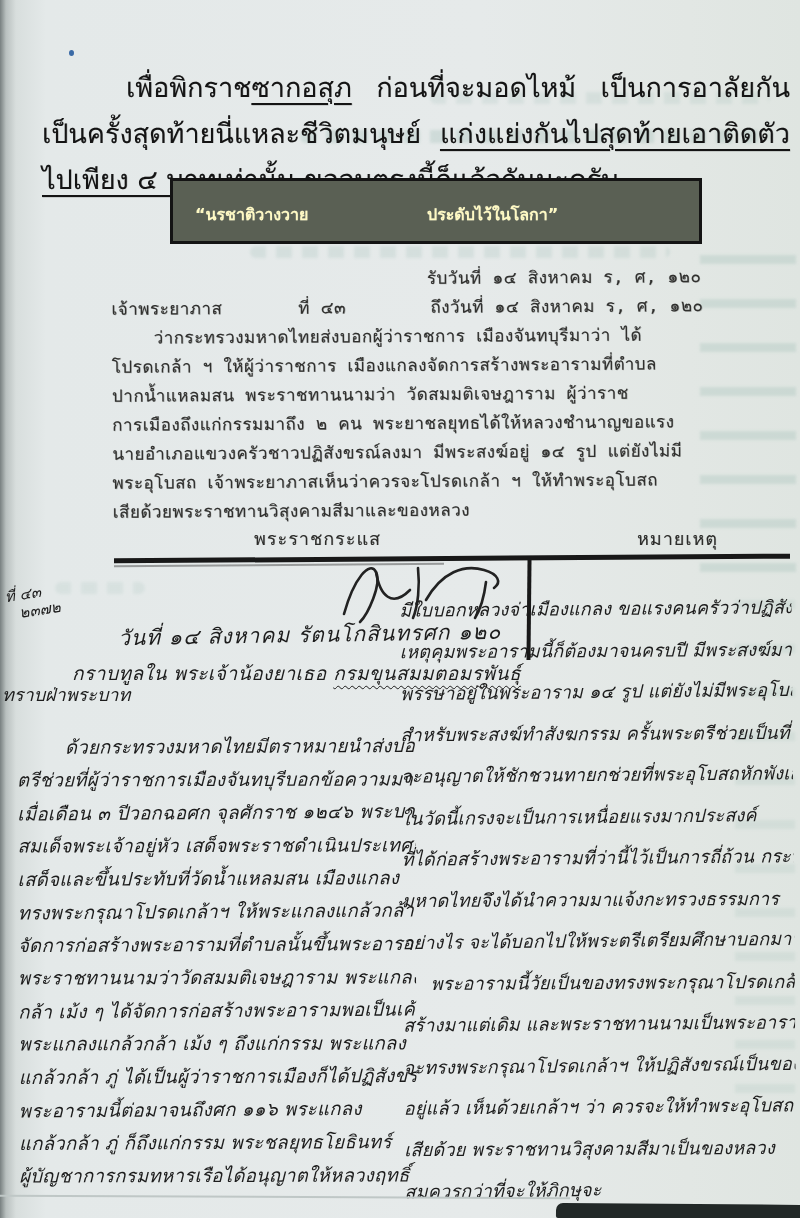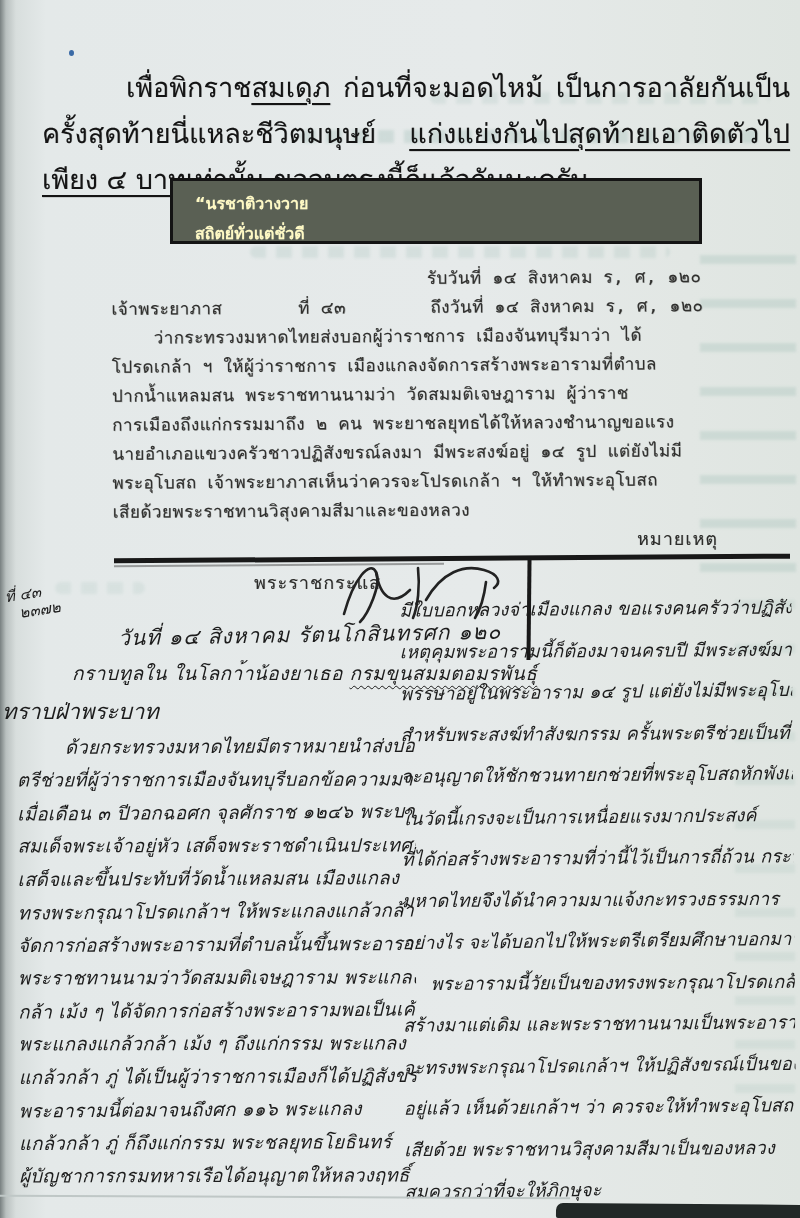--- a/index.html
+++ b/index.html
@@ -43,39 +43,39 @@
   .t-received{text-align:right;padding-right:4px;}
   .t-ref{display:flex;}
   .t-ref .t-sender{width:212px;}
   .t-ref .t-number{width:150px;}
   .t-ref .t-todate{margin-left:auto;padding-right:2px;}
   .t-body .t-line:first-child{text-indent:42px;}
   
   .col-headers{position:absolute;left:112px;top:524px;width:678px;display:flex;
       font-family:"DejaVu Sans Mono","DejaVu Sans",monospace;font-size:18px;color:#2c2c2a;
       letter-spacing:1px;text-shadow:.5px .4px 0 rgba(40,40,40,.3);}
-  .col-headers .h-left{margin-left:142px;margin-top:44px;}
+  .col-headers .h-left{margin-left:142px;}
   .col-headers .h-right{margin-left:auto;margin-right:72px;}
   .h-rule{position:absolute;left:114px;top:556px;width:676px;height:5px;background:#181818;
       transform:rotate(-.4deg);}
   .h-rule-echo{position:absolute;left:114px;top:564px;width:330px;height:2px;background:#3a3a3a;
       opacity:.45;transform:rotate(-.4deg);}
   .v-rule{position:absolute;left:527px;top:559px;width:4px;height:101px;background:#181818;
       transform:rotate(.6deg);}
   
   .hand{font-family:"DejaVu Serif",serif;font-style:italic;color:#1c1c1c;}
   .sig{position:absolute;left:330px;top:556px;}
   .margin-note{position:absolute;left:6px;top:584px;font-size:15px;line-height:18px;
       transform:rotate(-9deg);}
   .margin-note .mn2{padding-left:12px;}
   .hw-date{position:absolute;left:118px;top:618px;font-size:21px;letter-spacing:1px;
       transform:rotate(-1deg);}
   .hw-salute{position:absolute;left:72px;top:658px;font-size:19px;letter-spacing:.5px;}
   .hw-salute .wavy{text-decoration:underline wavy;text-decoration-thickness:1px;text-underline-offset:5px;}
-  .hw-salute2{position:absolute;left:2px;top:694px;font-size:22px;text-align:right;}
+  .hw-salute2{position:absolute;left:2px;top:680px;font-size:18px;text-align:right;}
   .left-col{position:absolute;left:18px;top:730px;width:398px;font-size:18.5px;
       line-height:33px;transform:rotate(-.3deg);letter-spacing:.3px;}
   .left-col .hl:first-child{text-indent:48px;}
   .right-col{position:absolute;left:402px;top:588px;width:392px;font-size:18px;
       line-height:41.5px;transform:rotate(-.5deg);letter-spacing:.2px;}
   .right-col .hl:nth-child(10){text-indent:28px;}
   .hl{white-space:nowrap;overflow:hidden;}
   .hl:nth-child(even){transform:rotate(.15deg);}
   .hl:nth-child(3n){transform:rotate(-.15deg);}
 </style>
@@ -86,28 +86,28 @@
 
   <div class="ghost ghost-strip" style="left:300px;top:130px;width:470px;height:13px;"></div>
   <div class="ghost ghost-strip" style="left:430px;top:92px;width:340px;height:12px;opacity:.35;"></div>
   <div class="ghost ghost-strip" style="left:250px;top:246px;width:420px;height:12px;opacity:.4;"></div>
   <div class="ghost ghost-lines" style="left:700px;top:255px;width:96px;height:320px;"></div>
   <div class="ghost ghost-lines" style="left:735px;top:600px;width:60px;height:520px;opacity:.35;"></div>
   <div class="ghost ghost-strip" style="left:55px;top:582px;width:90px;height:12px;opacity:.3;"></div>
 
   <span class="pen-dot"></span>
 
-  <p class="intro"><span>เพื่อพิกราช</span><span class="u">สมเดุภ</span><span> ก่อนที่จะมอดไหม้ เป็นการอาลัยกันเป็นครั้งสุดท้ายนี่แหละชีวิตมนุษย์ </span><span class="u">แก่งแย่งกันไปสุดท้ายเอาติดตัวไปเพียง ๔ บาทเท่านั้น</span><span> ขอจบตรงนี้ก็แล้วกันนะครับ</span></p>
+  <p class="intro"><span>เพื่อพิกราช</span><span class="u">ซากอสุภ</span><span> ก่อนที่จะมอดไหม้ เป็นการอาลัยกันเป็นครั้งสุดท้ายนี่แหละชีวิตมนุษย์ </span><span class="u">แก่งแย่งกันไปสุดท้ายเอาติดตัวไปเพียง ๔ บาทเท่านั้น</span><span> ขอจบตรงนี้ก็แล้วกันนะครับ</span></p>
 
   <div class="banner">
     <div class="vcol">
         <div>“นรชาติวางวาย</div>
-        <div>สถิตย์ทั่วแต่ชั่วดี</div>
       </div>
     <div class="vcol">
+        <div>ประดับไว้ในโลกา”</div>
       </div>
   </div>
 
   <div class="typew">
     <div class="t-line t-received">รับวันที่ ๑๔ สิงหาคม ร, ศ, ๑๒๐</div>
     <div class="t-line t-ref">
       <span class="t-sender">เจ้าพระยาภาส</span>
       <span class="t-number">ที่ ๔๓</span>
       <span class="t-todate">ถึงวันที่ ๑๔ สิงหาคม ร, ศ, ๑๒๐</span>
     </div>
@@ -140,21 +140,21 @@
     </g>
   </svg>
 
   <div class="margin-note hand">
     <div>ที่ ๔๓</div>
     <div class="mn2">๒๓๗๒</div>
   </div>
 
   <div class="hw-date hand">วันที่ ๑๔ สิงหาคม รัตนโกสินทรศก ๑๒๐</div>
   <div class="hw-salute hand">
-    <span>กราบทูลใน ในโลกา้าน้องยาเธอ </span><span class="wavy">กรมขุนสมมตอมรพันธุ์</span>
+    <span>กราบทูลใน พระเจ้าน้องยาเธอ </span><span class="wavy">กรมขุนสมมตอมรพันธุ์</span>
   </div>
   <div class="hw-salute2 hand">ทราบฝ่าพระบาท</div>
 
   <div class="left-col hand">
       <div class="hl">ด้วยกระทรวงมหาดไทยมีตราหมายนำส่งบอกพระ</div>
       <div class="hl">ตรีช่วยที่ผู้ว่าราชการเมืองจันทบุรีบอกข้อความมาว่า</div>
       <div class="hl">เมื่อเดือน ๓ ปีวอกฉอศก จุลศักราช ๑๒๔๖ พระบาท</div>
       <div class="hl">สมเด็จพระเจ้าอยู่หัว เสด็จพระราชดำเนินประเทศชายทะเล</div>
       <div class="hl">เสด็จและขึ้นประทับที่วัดน้ำแหลมสน เมืองแกลง</div>
       <div class="hl">ทรงพระกรุณาโปรดเกล้าฯ ให้พระแกลงแกล้วกล้า เม้ง</div>

